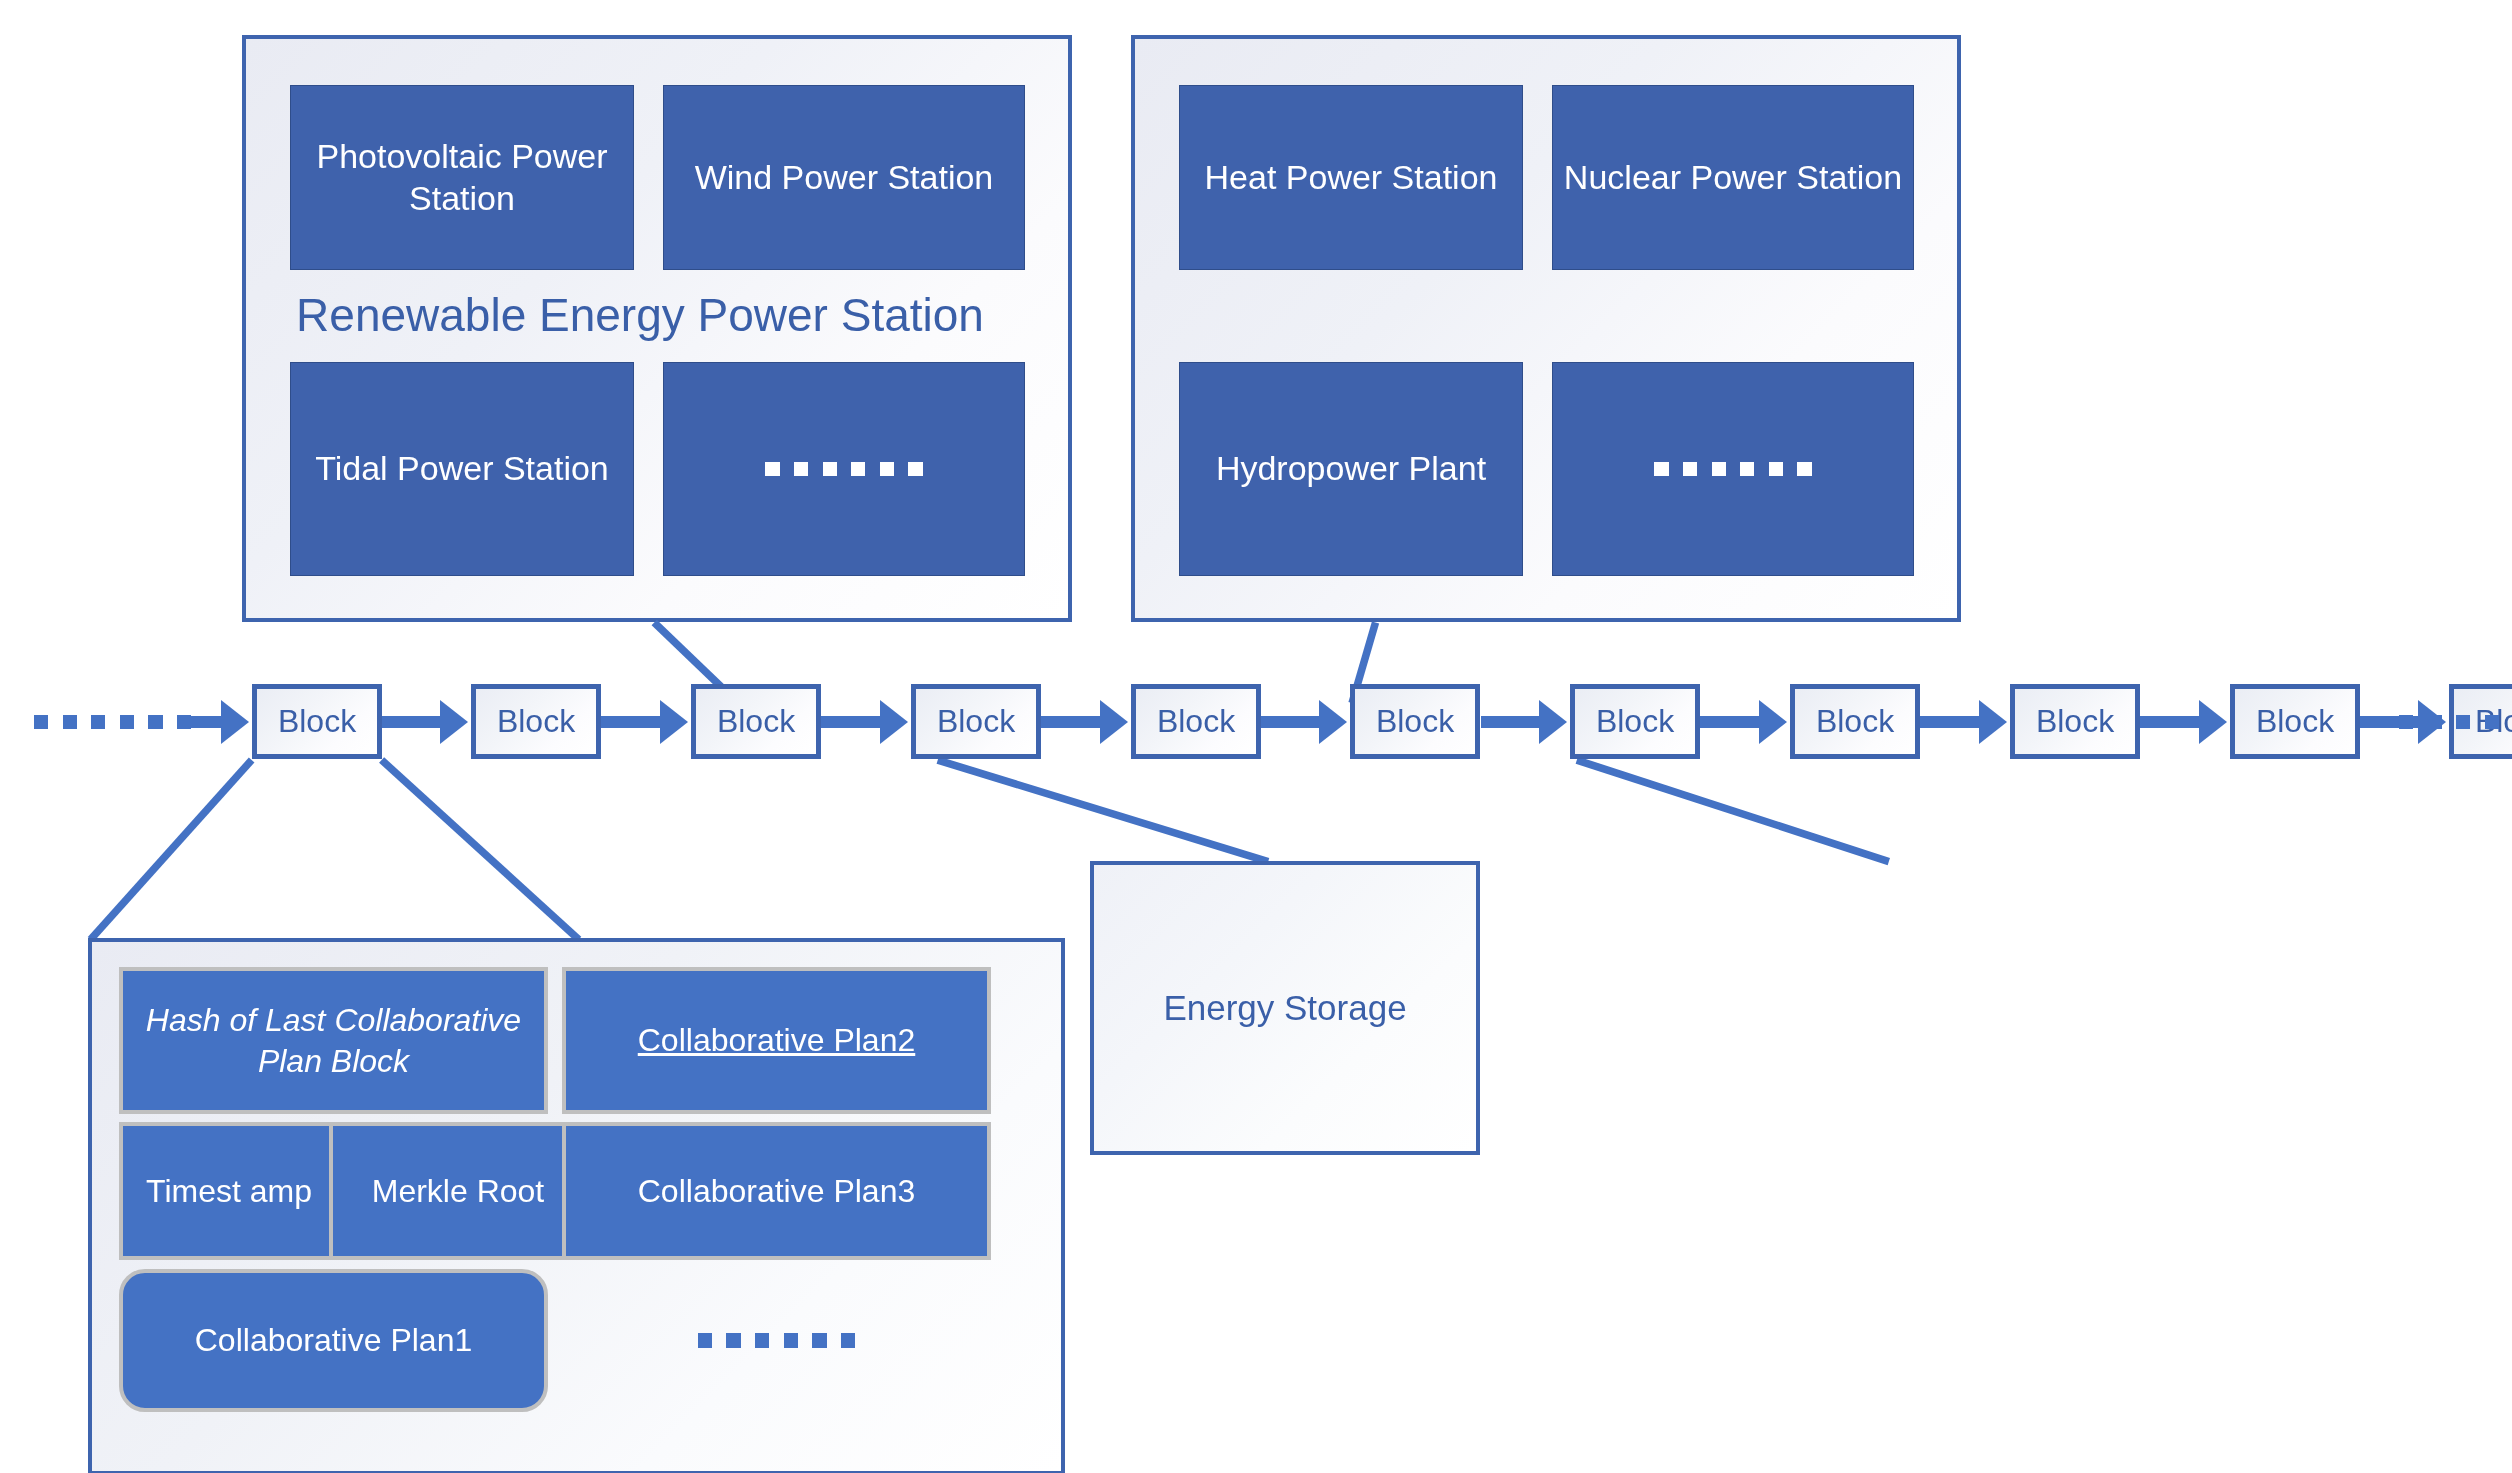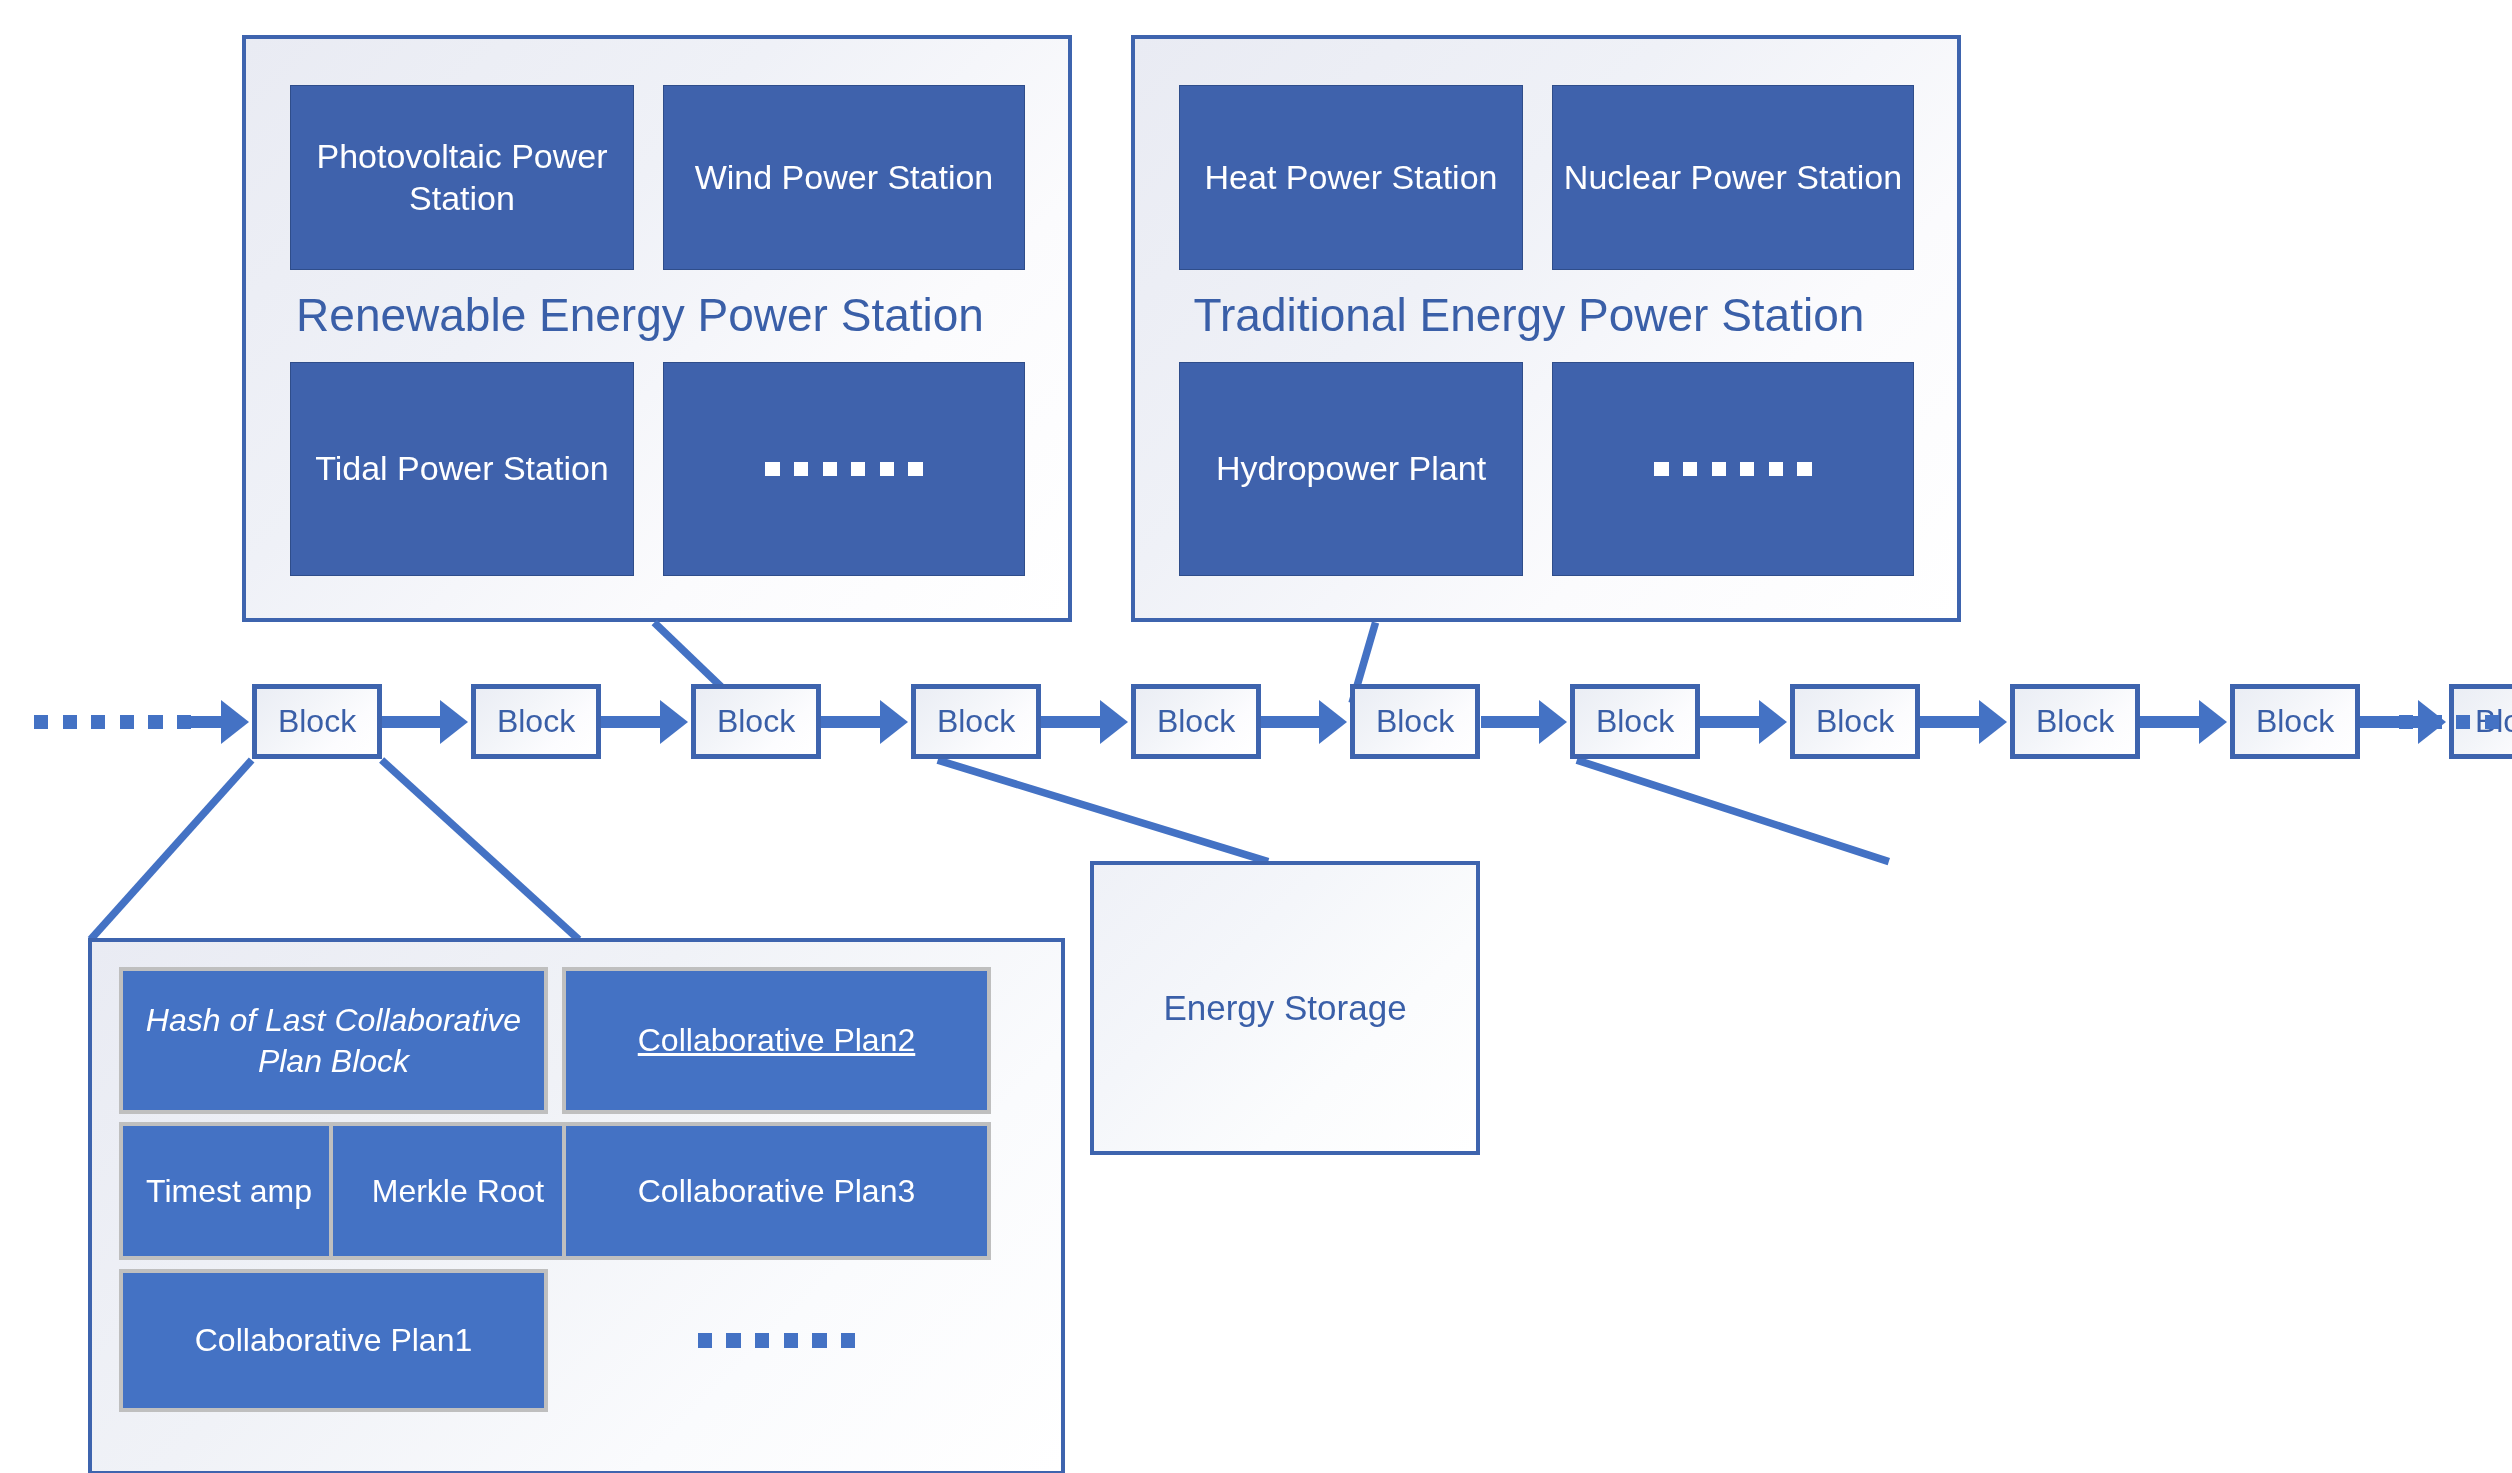--- a/index.html
+++ b/index.html
@@ -107,23 +107,20 @@
   </div>
 
   <div class="abs grouppanel" style="left:1131px;top:35px;width:830px;height:587px;">
     <div class="abs tile ctr" style="left:44px;top:46px;width:344px;height:185px;">
       <span>Heat Power Station</span>
     </div>
     <div class="abs tile ctr" style="left:417px;top:46px;width:362px;height:185px;">
       <span>Nuclear Power Station</span>
     </div>
 
-    <div class="abs grouplabel ctr" style="left:0;top:252px;width:788px;height:47px;">
-      <span>Traditional Energy Power Station</span>
-    </div>
 
     <div class="abs tile ctr" style="left:44px;top:323px;width:344px;height:214px;">
       <span>Hydropower Plant</span>
     </div>
     <div class="abs tile ctr" style="left:417px;top:323px;width:362px;height:214px;">
       <span class="dots white">
           <i></i>
           <i></i>
           <i></i>
           <i></i>
@@ -233,21 +230,21 @@
     <div class="abs field ctr" style="left:27px;top:180px;width:220px;height:138px;">
       <span>Timest amp</span>
     </div>
     <div class="abs field ctr" style="left:237px;top:180px;width:258px;height:138px;">
       <span>Merkle Root</span>
     </div>
     <div class="abs field ctr" style="left:470px;top:180px;width:429px;height:138px;">
       <span>Collaborative Plan3</span>
     </div>
 
-    <div class="abs field ctr" style="left:27px;top:327px;width:429px;height:143px;">
+    <div class="abs field ctr" style="left:27px;top:327px;width:429px;height:143px;border-radius:26px;">
       <span>Collaborative Plan1</span>
     </div>
     <div class="abs ctr" style="left:470px;top:327px;width:429px;height:143px;">
       <span class="dots">
           <i></i>
           <i></i>
           <i></i>
           <i></i>
           <i></i>
           <i></i>

